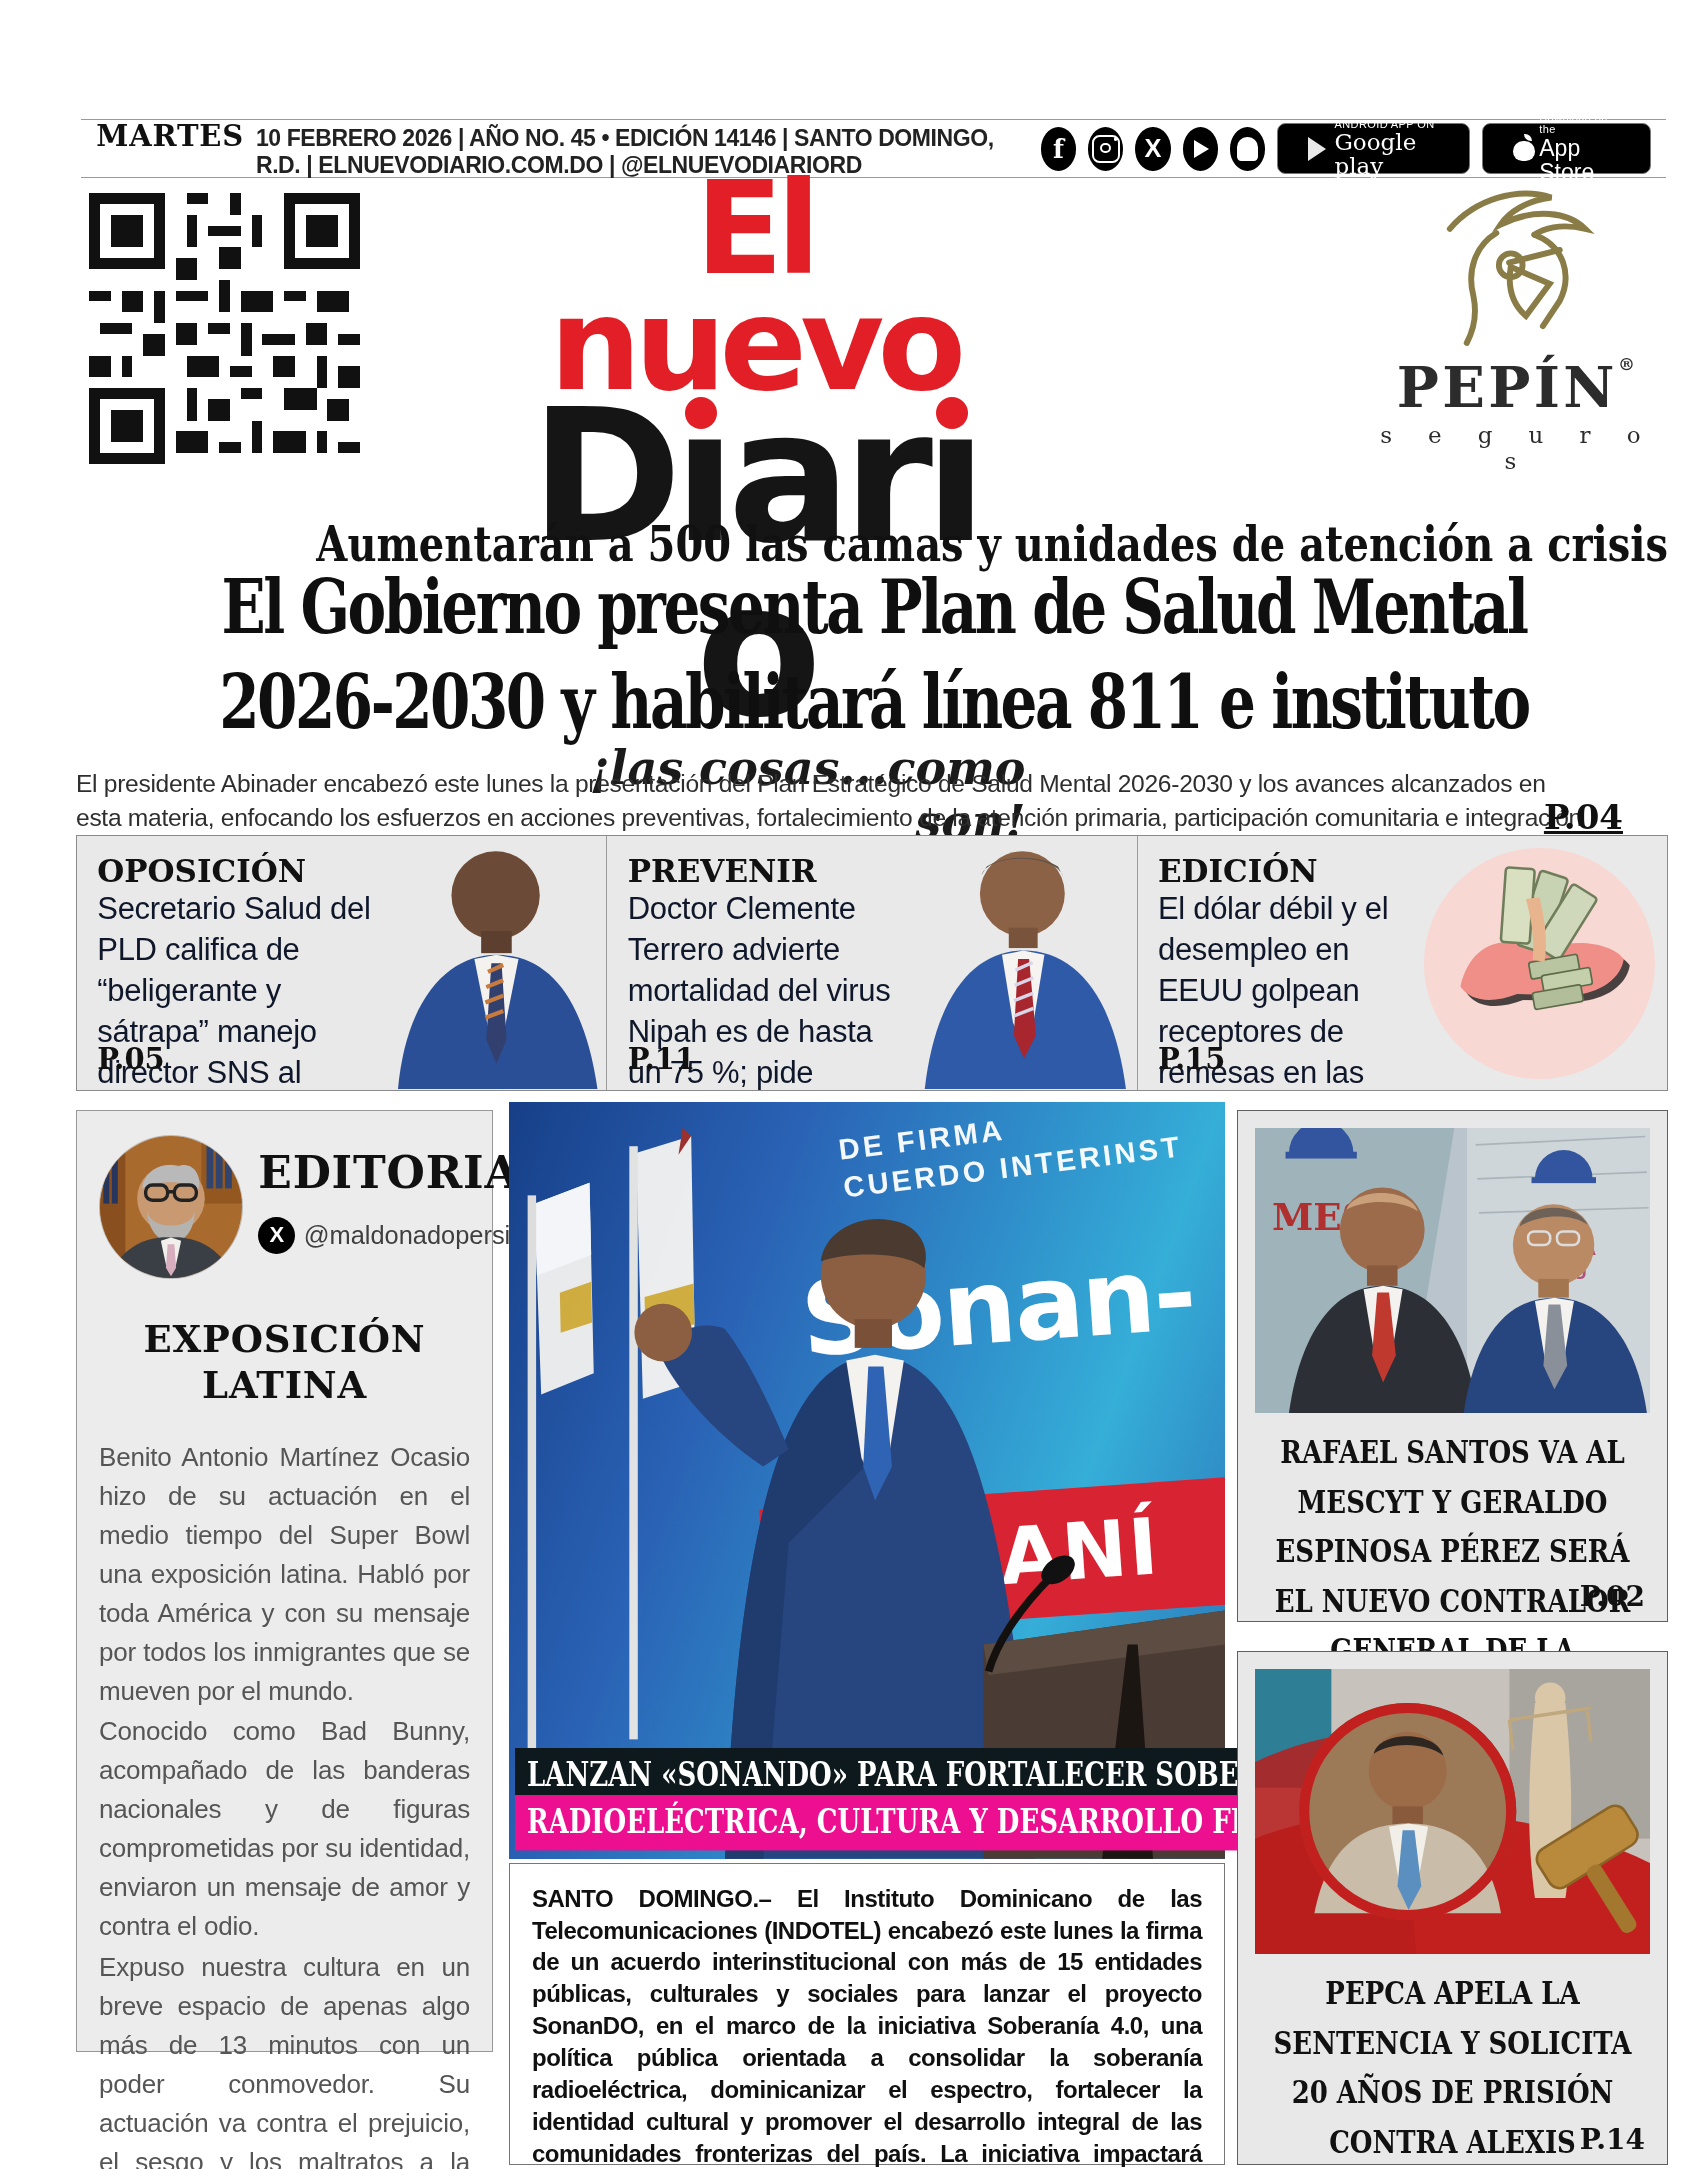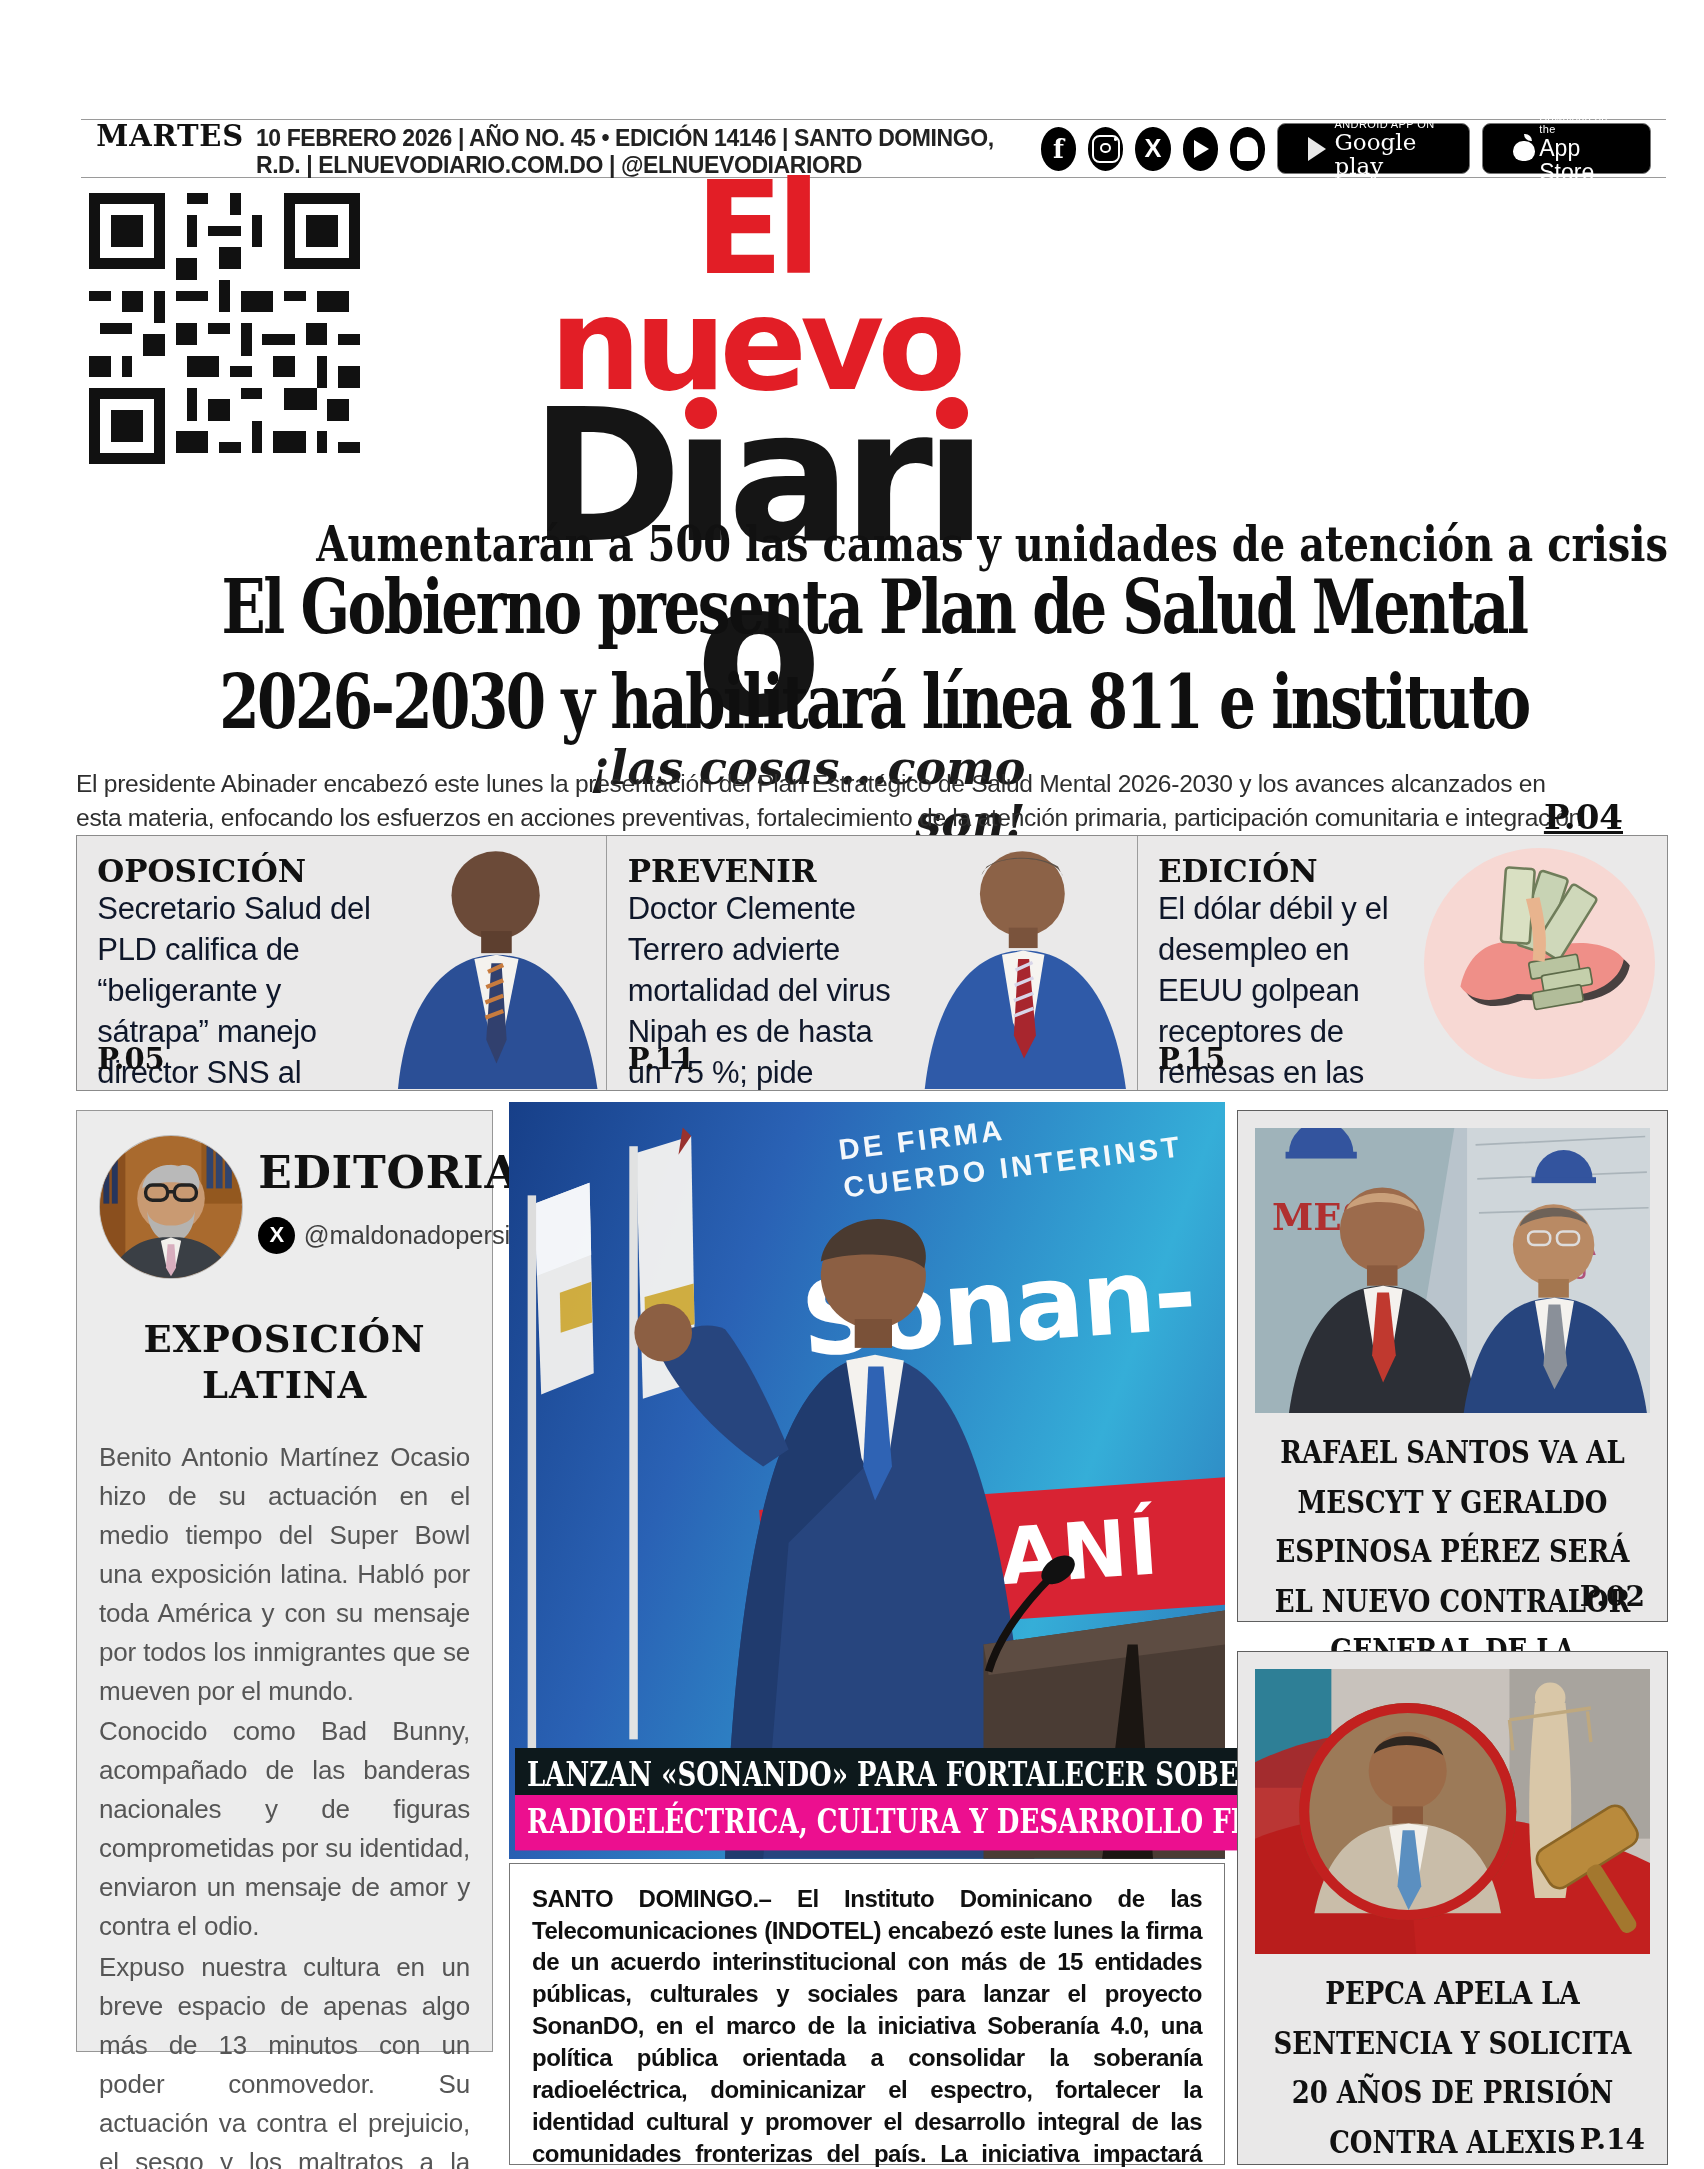--- a/index.html
+++ b/index.html
@@ -220,20 +220,34 @@
       </g>
     </svg>
   </div>
 
   <div class="logo">
     <div class="logo-l1">El nuevo</div>
     <div class="logo-l2"><span>D</span><span class="di"><span class="rdot"></span><span>ı</span></span><span>ar</span><span class="di"><span class="rdot"></span><span>ı</span></span><span>o</span></div>
     <div class="tagline">¡las cosas...como son!</div>
   </div>
 
+  <div class="pepin">
+    <svg width="203" height="174" viewBox="0 0 240 205">
+      <g fill="none" stroke="#8a7c46" stroke-width="7" stroke-linecap="round">
+        <path d="M40 55 C70 20 120 5 160 18 C130 22 110 35 100 50 C140 30 180 35 200 55 C170 48 150 55 140 62"></path>
+        <path d="M95 60 C70 75 60 105 68 135 C72 155 68 175 60 190"></path>
+        <path d="M140 62 C175 75 185 110 170 140 L150 170"></path>
+        <path d="M110 95 L170 80"></path>
+        <path d="M112 100 C108 125 115 145 130 158 L158 120 Z"></path>
+      </g>
+      <circle cx="112" cy="98" r="14" fill="none" stroke="#8a7c46" stroke-width="7"></circle>
+    </svg>
+    <div class="pepin-name slab"><span>PEPÍN</span><span class="pepin-reg">®</span></div>
+    <div class="pepin-sub">s e g u r o s</div>
+  </div>
 
   <div class="kicker slab"><span>Aumentarán a 500 las camas y unidades de atención a crisis</span></div>
   <div class="mainhead slab">
     <span class="mh-line condense">El Gobierno presenta Plan de Salud Mental</span>
     <span class="mh-line condense">2026-2030 y habilitará línea 811 e instituto</span>
   </div>
   <div class="lede">El presidente Abinader encabezó este lunes la presentación del Plan Estratégico de Salud Mental 2026-2030 y los avances alcanzados en esta materia, enfocando los esfuerzos en acciones preventivas, fortalecimiento de la atención primaria, participación comunitaria e integración social. Durante este año se habilitará la línea de servicios de salud mental 811 para brindar atención gratuita y permanente</div>
   <div class="lede-page slab">P.04</div>
 
   <div class="strip">

